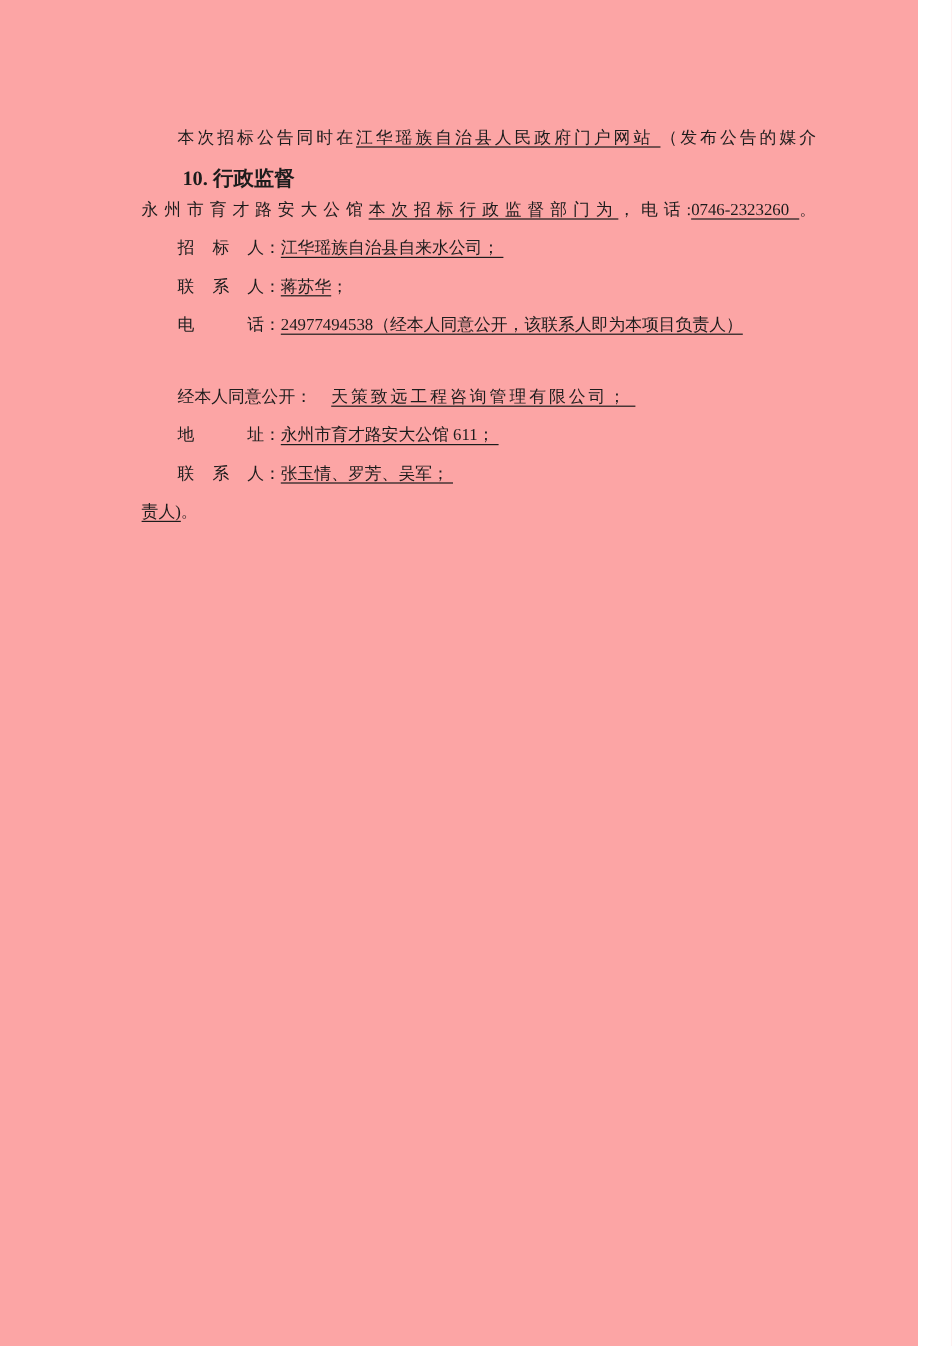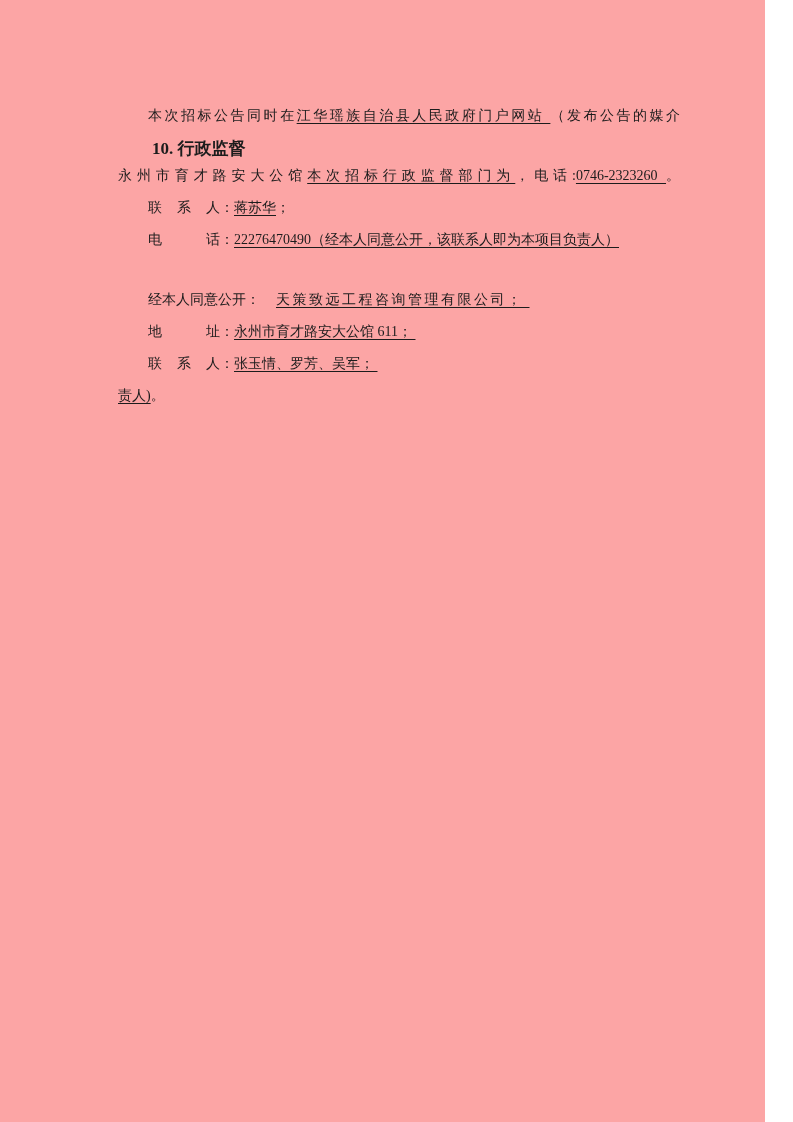--- a/index.html
+++ b/index.html
@@ -64,22 +64,23 @@
 <div class="page">
   <div class="content">
 
     <div class="line jl indent"><span>本次招标公告同时在</span><span class="u">江华瑶族自治县人民政府门户网站&nbsp;</span><span>（发布公告的媒介</span></div>
 
     <h3 class="sec h10">10. 行政监督</h3>
     <div class="line jl"><span>永州市育才路安大公馆</span><span class="u">本次招标行政监督部门为</span><span>，电话:</span><span class="u">0746-2323260&nbsp;</span><span>。</span></div>
 
 
     <div>
+      <div class="line rowpad"><span class="label">招标人</span><span>：</span><span class="u">江华瑶族自治县自来水公司；&nbsp;</span><span></span></div>
       <div class="line rowpad"><span class="label">联系人</span><span>：</span><span class="u">蒋苏华</span><span>；</span></div>
-      <div class="line rowpad"><span class="label">电话</span><span>：</span><span class="u">22276470490（经本人同意公开，该联系人即为本项目负责人）</span><span></span></div>
+      <div class="line rowpad"><span class="label">电话</span><span>：</span><span class="u">24977494538（经本人同意公开，该联系人即为本项目负责人）</span><span></span></div>
     </div>
 
     <div class="agency-block">
       <div class="line rowpad"><span class="label wide">经本人同意公开</span><span>：</span><span class="u ls2">天策致远工程咨询管理有限公司；&nbsp;</span><span></span></div>
       <div class="line rowpad"><span class="label">地址</span><span>：</span><span class="u">永州市育才路安大公馆 611；&nbsp;</span><span></span></div>
       <div class="line rowpad"><span class="label">联系人</span><span>：</span><span class="u">张玉情、罗芳、吴军；&nbsp;</span><span></span></div>
       <div class="line"><span class="u">责人)</span><span>。</span></div>
     </div>
 
   </div>

